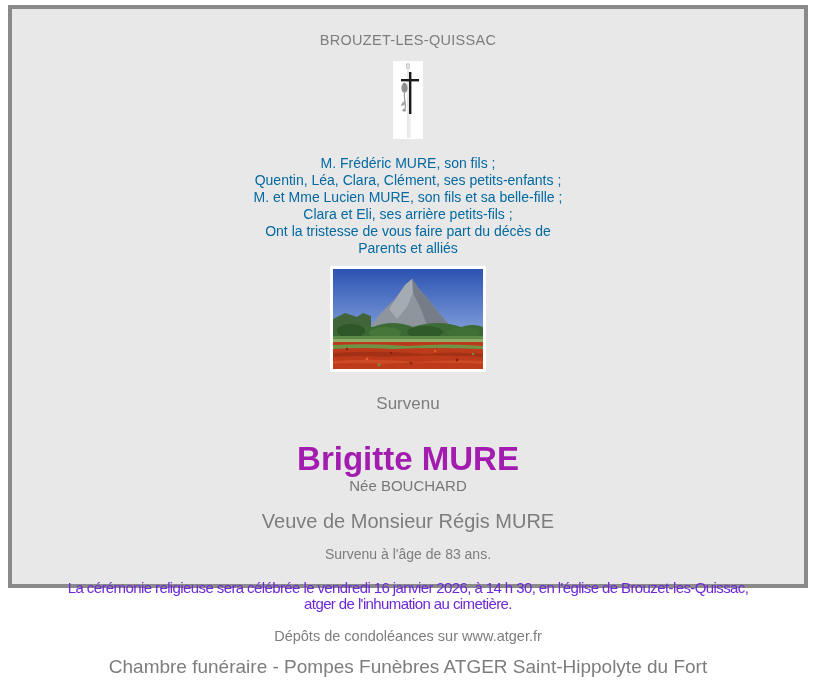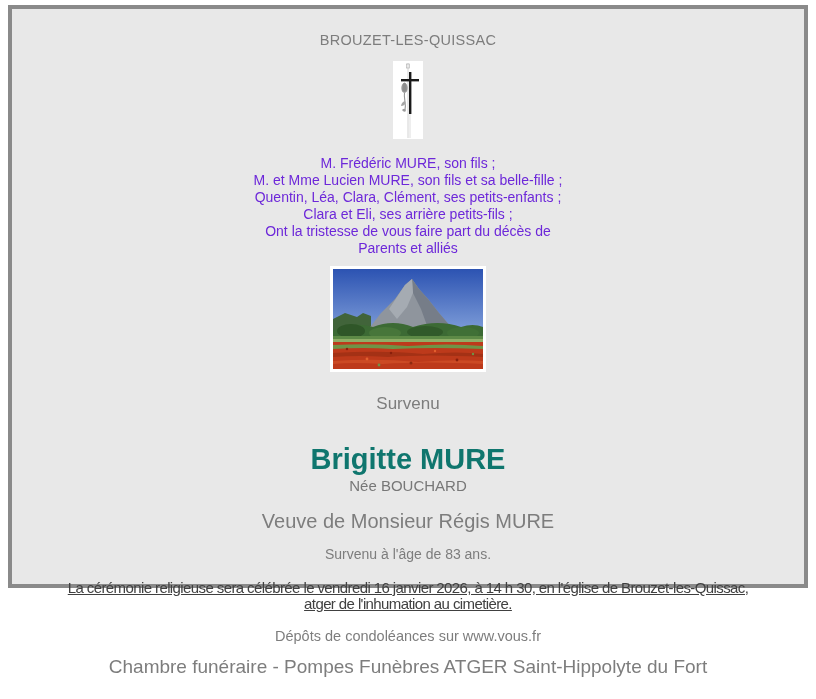--- a/index.html
+++ b/index.html
@@ -27,40 +27,40 @@
   }
   .cross-wrap {
     margin: 13px auto 0;
     width: 30px; height: 78px;
     background: #ffffff;
   }
   .family-block {
     margin-top: 16px;
     font-size: 14px;
     line-height: 17px;
-    color: #6d28d9;
+    color: #0369a1;
   }
   .photo-wrap {
     margin: 9px auto 0;
     width: 156px; height: 106px;
     background: #ffffff;
     padding: 3px;
   }
   .photo-wrap svg { display: block; }
   .honorific {
     margin-top: 23px;
     font-size: 17px;
     line-height: 17px;
   }
   .deceased-name {
     margin-top: 31px;
-    font-size: 29px;
+    font-size: 33px;
     line-height: 32px;
     font-weight: bold;
-    color: #0f766e;
+    color: #a21caf;
   }
   .maiden-name {
     margin-top: 3px;
     font-size: 15px;
     line-height: 16px;
     font-weight: normal;
     color: #777777;
   }
   .widow-line {
     margin-top: 19px;
@@ -70,22 +70,21 @@
   .age-line {
     margin-top: 17px;
     font-size: 14px;
     line-height: 16px;
   }
   .ceremony-block {
     margin-top: 18px;
     font-size: 15px;
     line-height: 16px;
     letter-spacing: -0.6px;
-    color: #404040;
-    text-decoration: underline;
+    color: #6d28d9;
   }
   .condolences-line {
     margin-top: 17px;
     font-size: 14.5px;
     line-height: 15px;
   }
   .funeral-home-line {
     margin-top: 15px;
     font-size: 19px;
     line-height: 15px;
@@ -109,22 +108,22 @@
       <ellipse cx="11.5" cy="27" rx="3.2" ry="5" fill="#9b9b9b"></ellipse>
       <path d="M10,23 Q11.5,20 13,23 L13.5,29 Q11.5,32.5 9.5,29 Z" fill="#8d8d8d"></path>
       <path d="M11.5,32 C10.5,38 13.5,42 12,49" fill="none" stroke="#949494" stroke-width="1.1"></path>
       <path d="M12,40 Q8.5,41 8,45 Q11.5,45 12.5,42 Z" fill="#a5a5a5"></path>
       <path d="M9,49 Q11,52 13,50 Q12,46 9,49 Z" fill="#9b9b9b"></path>
     </svg>
   </div>
 
   <div class="family-block">
     <div>M. Frédéric MURE, son fils ;</div>
+    <div>Quentin, Léa, Clara, Clément, ses petits-enfants ;</div>
     <div>M. et Mme Lucien MURE, son fils et sa belle-fille ;</div>
-    <div>Quentin, Léa, Clara, Clément, ses petits-enfants ;</div>
     <div>Clara et Eli, ses arrière petits-fils ;</div>
     <div>Ont la tristesse de vous faire part du décès de</div>
     <div>Parents et alliés</div>
   </div>
 
   <div class="photo-wrap">
     <svg width="150" height="100" viewBox="0 0 150 100" xmlns="http://www.w3.org/2000/svg">
       <defs>
         <linearGradient id="sky" x1="0" y1="0" x2="0" y2="1">
           <stop offset="0" stop-color="#2c53b2"></stop>
@@ -171,17 +170,17 @@
 
   <div class="widow-line">Veuve de Monsieur Régis MURE</div>
 
   <div class="age-line">Survenu à l'âge de 83 ans.</div>
 
   <div class="ceremony-block">
     <div>La cérémonie religieuse sera célébrée le vendredi 16 janvier 2026, à 14 h 30, en l'église de Brouzet-les-Quissac,</div>
     <div>atger de l'inhumation au cimetière.</div>
   </div>
 
-  <div class="condolences-line">Dépôts de condoléances sur www.vous.fr</div>
+  <div class="condolences-line">Dépôts de condoléances sur www.atger.fr</div>
 
   <div class="funeral-home-line">Chambre funéraire - Pompes Funèbres ATGER Saint-Hippolyte du Fort</div>
 
 </div>
 
 </body></html>

